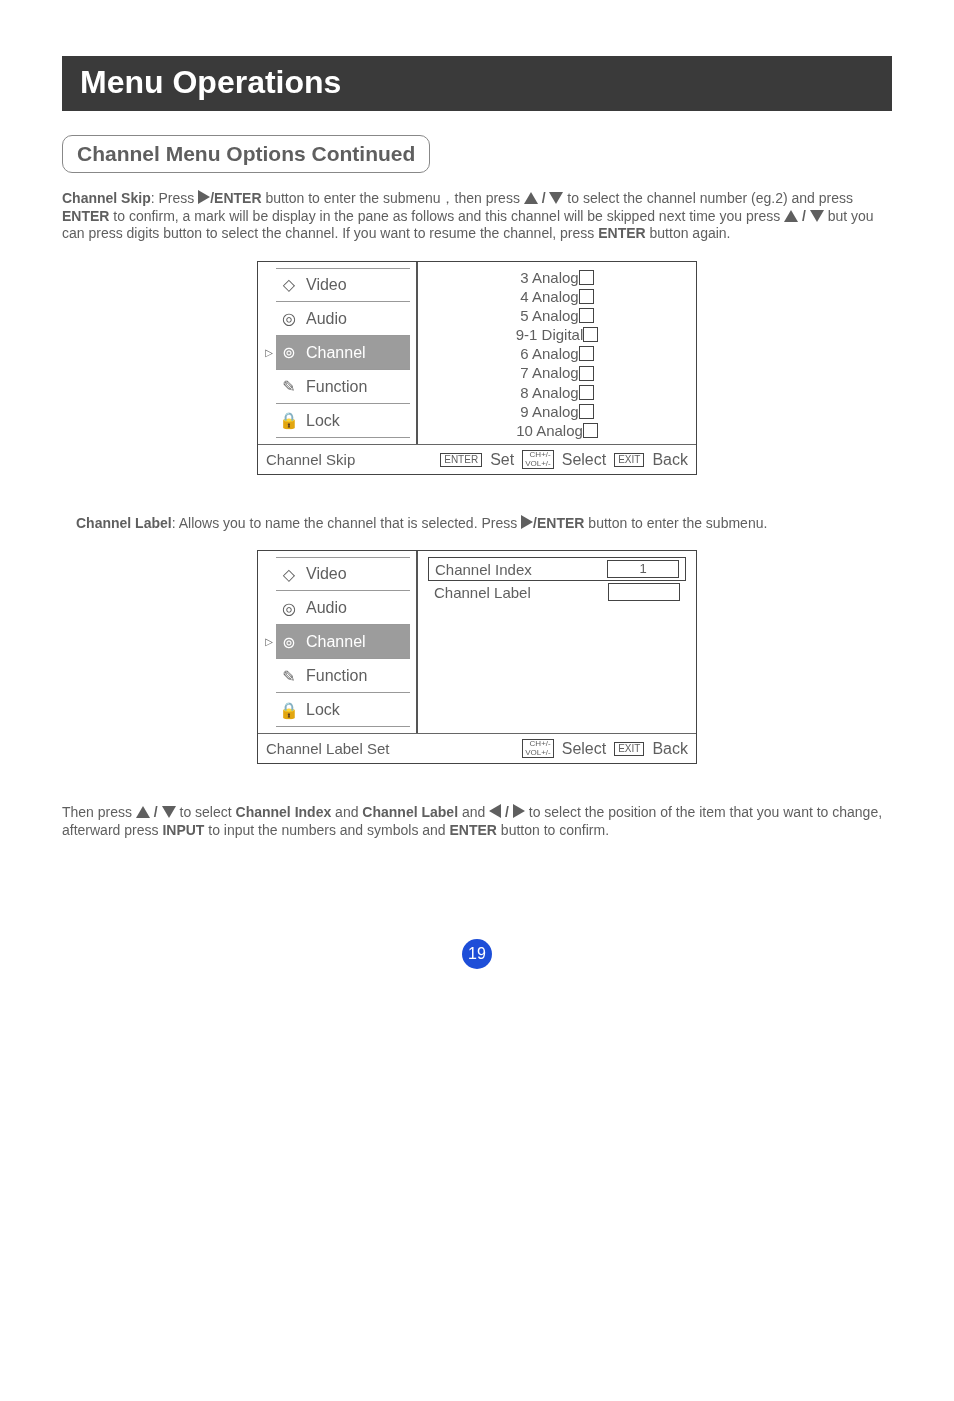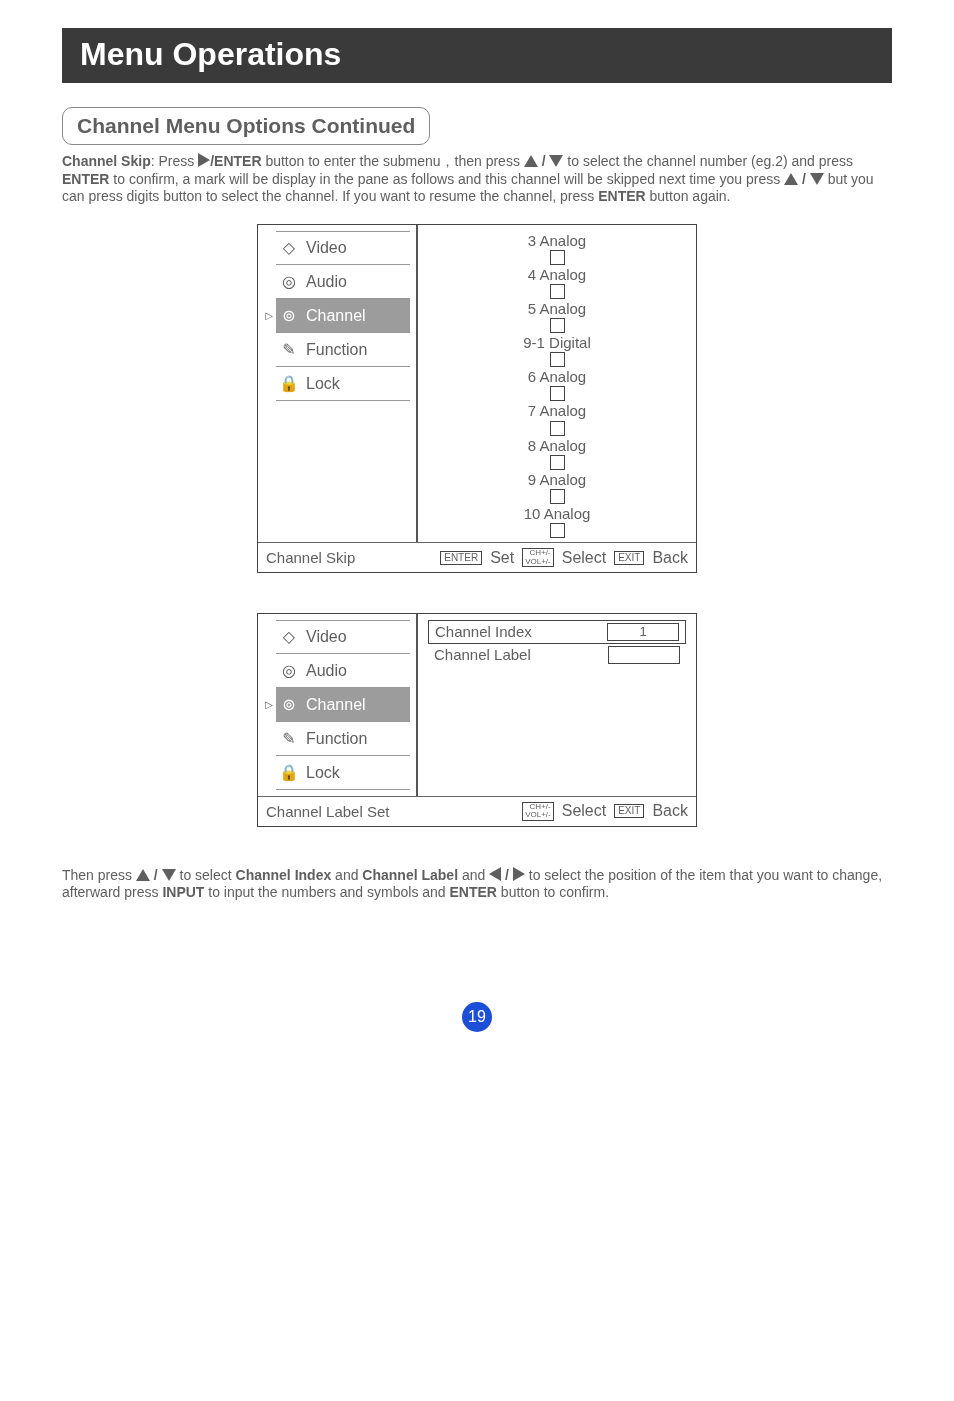--- a/index.html
+++ b/index.html
@@ -4,42 +4,42 @@
 <style>
   body {
     margin: 0;
     padding: 0;
     background: #fff;
     font-family: Arial, Helvetica, sans-serif;
     color: #5f5f5f;
     width: 954px;
   }
   .page {
-    padding: 28px 62px 40px 62px;
+    padding: 56px 62px 40px 62px;
     position: relative;
     box-sizing: border-box;
     width: 954px;
   }
   .title-bar {
     background: #3a3a3a;
     color: #fff;
     font-size: 32px;
     font-weight: bold;
     padding: 8px 18px 10px 18px;
     margin-bottom: 24px;
   }
   .subhead-box {
     display: inline-block;
     border: 1px solid #888;
     border-radius: 10px;
     padding: 6px 14px;
     font-size: 21px;
     font-weight: bold;
     color: #5f5f5f;
-    margin-bottom: 8px;
+    margin-bottom: 17px;
   }
   .body-text {
     font-size: 14px;
     line-height: 1.25;
     color: #5f5f5f;
     margin-bottom: 18px;
   }
   .body-text strong { font-weight: bold; }
   .tri {
     display: inline-block;
@@ -117,21 +117,20 @@
     margin-bottom: 2px;
     font-size: 15px;
   }
   .ch-row {
     display: flex;
     justify-content: center;
     align-items: center;
     font-size: 15px;
     padding: 0 6px;
     line-height: 1.28;
-    flex-direction: column;
   }
   .chk {
     width: 13px; height: 13px;
     border: 1px solid #444;
     display: inline-flex; align-items:center; justify-content:center;
     font-size: 11px;
     line-height: 1;
   }
   .osd-footer {
     border-top: 1px solid #666;
@@ -296,20 +295,23 @@
       <span class="keycap">ENTER</span>
       <span class="ftxt">Set</span>
       <span class="keystack"><span>CH+/-</span><br><span>VOL+/-</span></span>
       <span class="ftxt">Select</span>
       <span class="keycap">EXIT</span>
       <span class="ftxt">Back</span>
     </div>
   </div>
 
   
+  <div class="body-text" style="margin-left:14px;">
+    <strong>Channel Label</strong><span>: Allows you to name the channel that is selected. Press </span><span class="tri right"></span><strong>/ENTER</strong><span> button to enter the submenu.</span>
+  </div>
 
   
   <div class="osd">
     <div class="osd-main">
       <div class="osd-left">
         <div class="osd-left-row first">
           <div class="pointer-col"></div>
           <div class="menu-item">
             <span class="mi-icon">◇</span>
             <span class="mi-label">Video</span>

